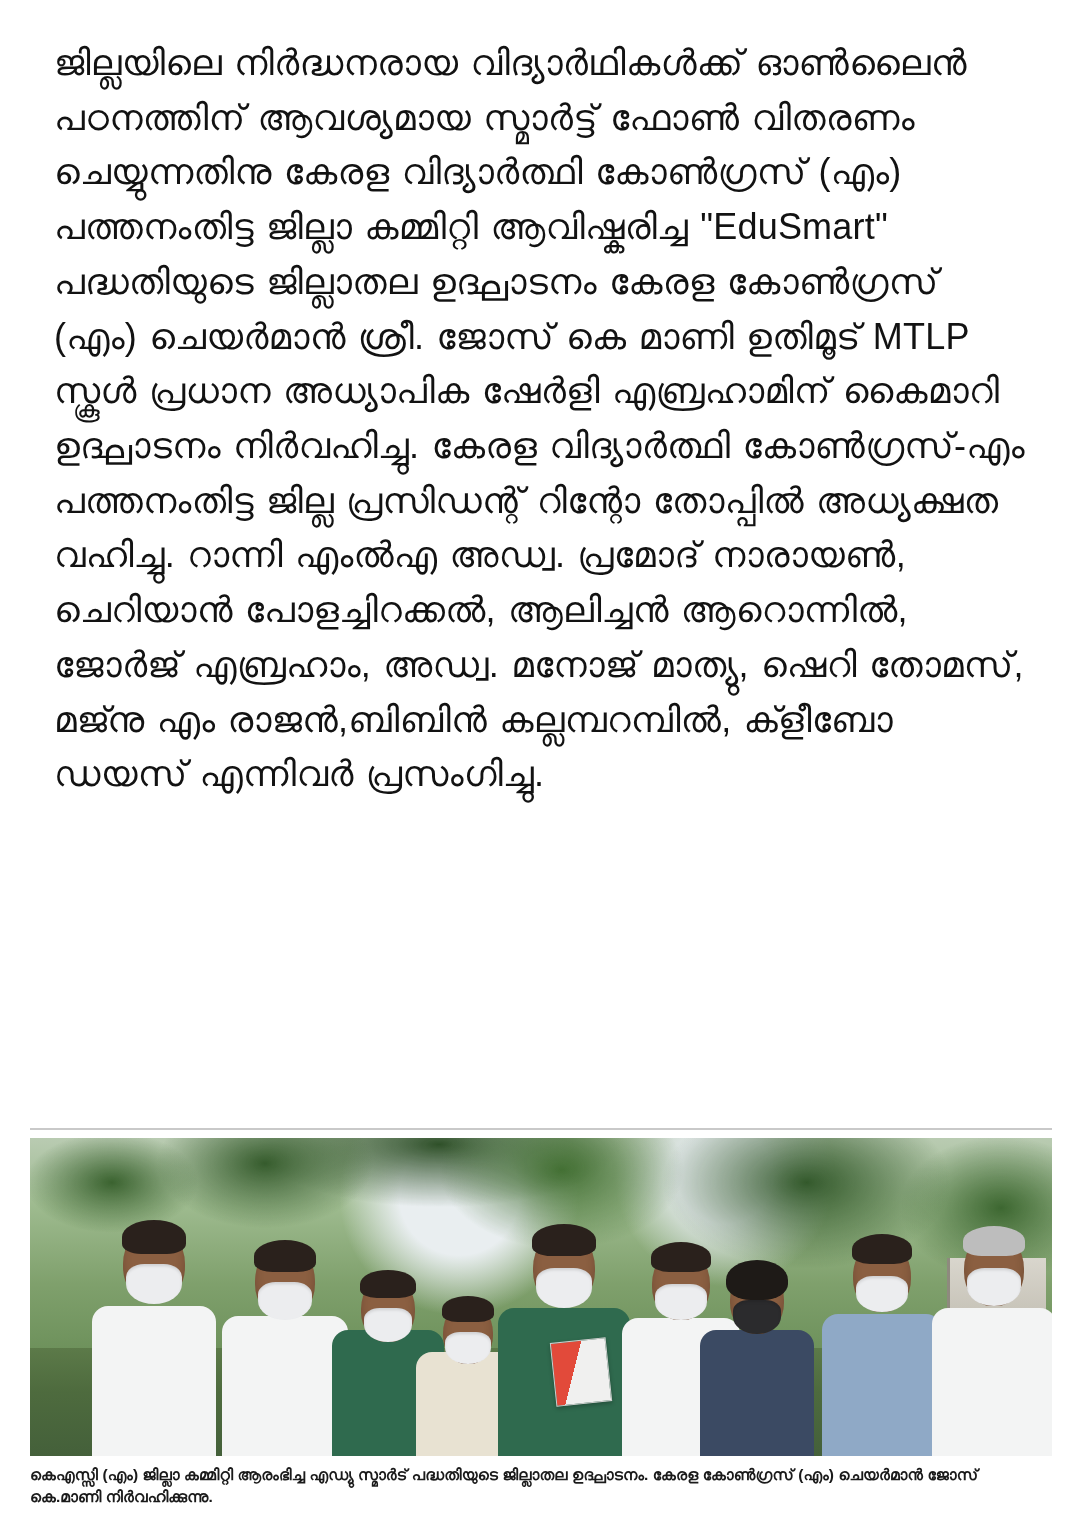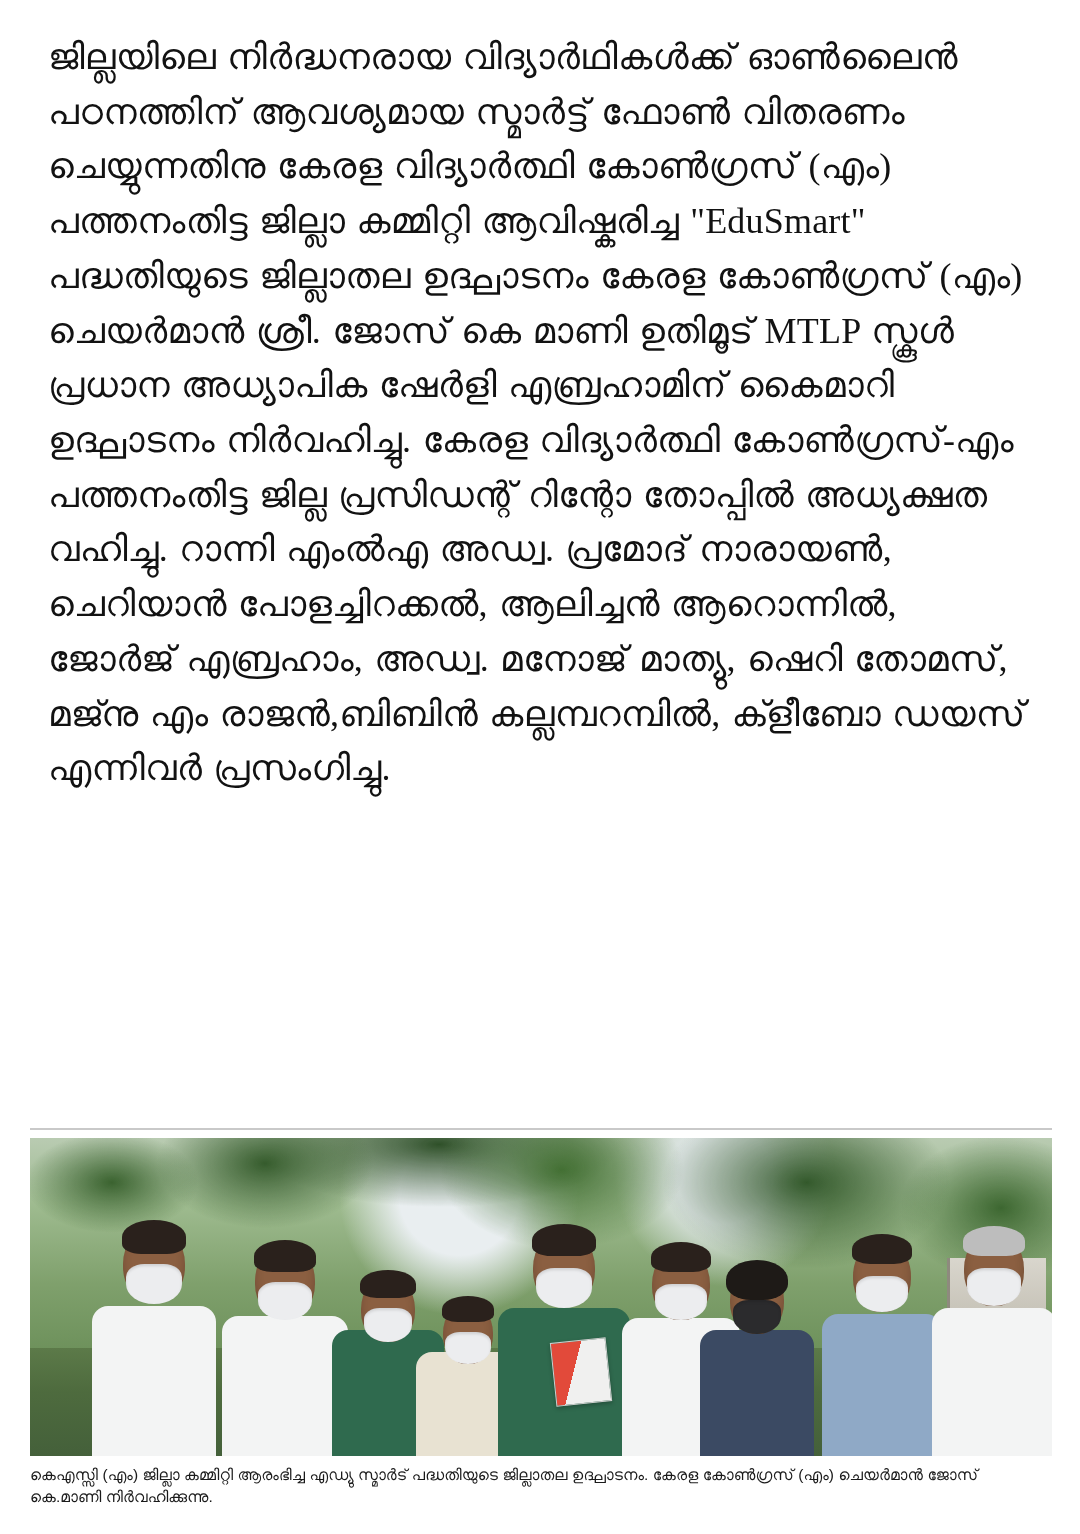--- a/index.html
+++ b/index.html
@@ -18,26 +18,26 @@
     position: relative;
     width: 1080px;
     height: 1534px;
     background: #ffffff;
     box-sizing: border-box;
   }
   .article-body {
     padding: 18px 36px 0 36px;
   }
   .article-body p {
-    margin: 12px;
+    margin: 18px;
     font-size: 36px;
     line-height: 1.52;
     letter-spacing: 0.2px;
     color: #121212;
-    font-family: Liberation Serif, serif;
+    font-family: Liberation Sans, sans-serif;
     word-spacing: 2px;
   }
   .photo-block {
     position: absolute;
     left: 30px;
     top: 1128px;
     width: 1022px;
     height: 386px;
   }
   .photo-rule {
@@ -144,21 +144,21 @@
     background: linear-gradient(110deg,#e24a3a 0%, #e24a3a 40%, #f0f0ef 40%, #f0f0ef 100%);
     border: 1px solid #cfcfcf;
     transform: rotate(-6deg);
     box-shadow: 0 2px 4px rgba(0,0,0,0.25);
   }
   .caption {
     margin-top: 8px;
     width: 1022px;
     font-size: 15.5px;
     line-height: 1.45;
-    font-weight: normal;
+    font-weight: bold;
     color: #1a1a1a;
     font-family: "Liberation Sans", sans-serif;
     letter-spacing: 0.1px;
   }
 </style>
 </head>
 <body>
 
 <div class="page">
 

